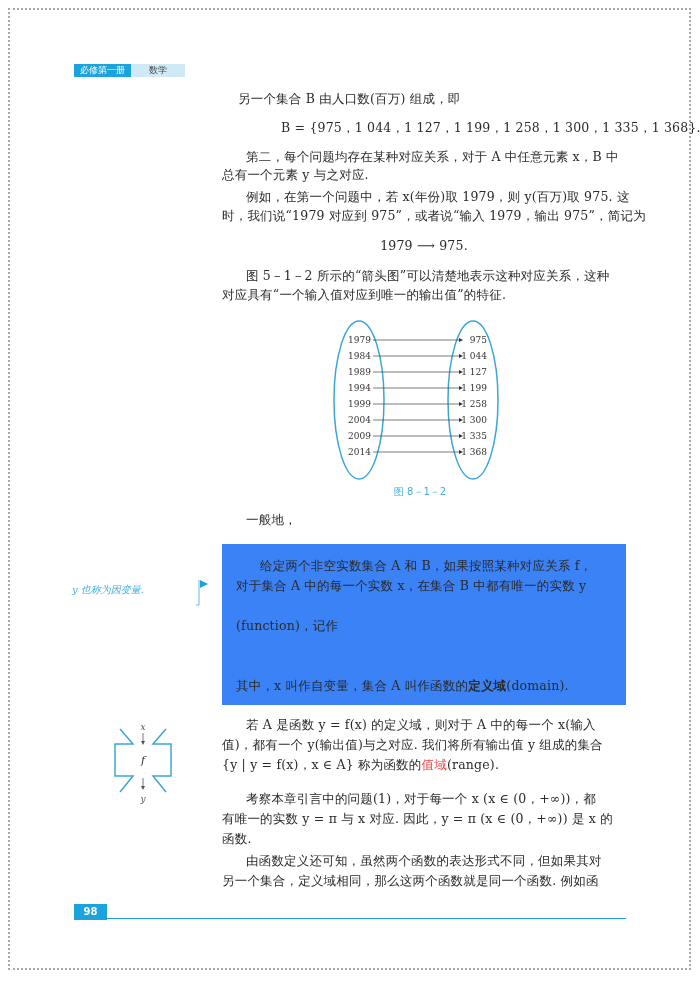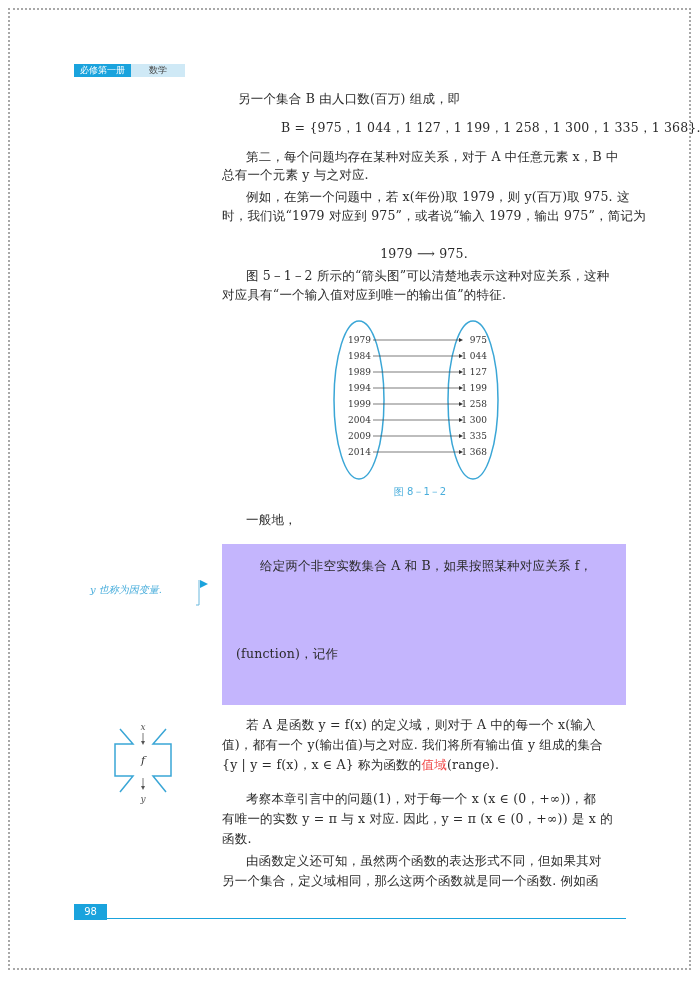--- a/index.html
+++ b/index.html
@@ -6,31 +6,31 @@
     body { width: 700px; height: 981px; position: relative; overflow: hidden;
       font-family: "DejaVu Serif", "Liberation Serif", serif; color: #2a2a2a; }
     .page-frame { position: absolute; left: 8px; top: 8px; width: 683px; height: 962px;
       border-top: 2px dotted #a8a8a8; border-left: 2px dotted #a8a8a8;
       border-right: 2px dotted #a8a8a8; border-bottom: 2px dotted #a8a8a8; box-sizing: border-box; }
     .header-tag { position: absolute; left: 74px; top: 64px; height: 13px; display: flex;
       font-family: "DejaVu Sans", sans-serif; font-size: 9px; line-height: 13px; }
     .header-tag .vol { background: #1aa3dd; color: #fff; padding: 0 6px; }
     .header-tag .subj { background: #cfe9f6; color: #444; padding: 0 18px; }
     .p { position: absolute; font-size: 12.5px; line-height: 18px; white-space: nowrap; letter-spacing: 0.2px; }
-    .center { text-align: center; margin-top: 8px; }
+    .center { text-align: center; }
     .it { font-style: italic; }
     .bold { font-weight: bold; font-family: "DejaVu Sans", sans-serif; }
     .blue { color: #ef4444; }
-    .def-box { position: absolute; left: 222px; top: 544px; width: 404px; height: 161px; background: #c4b5fd; }
-    .side-note { position: absolute; left: 72px; top: 583px; font-size: 10px; color: #4aaedc; font-style: italic; margin-left: 18px; }
+    .def-box { position: absolute; left: 222px; top: 544px; width: 404px; height: 161px; background: #3b82f6; }
+    .side-note { position: absolute; left: 72px; top: 583px; font-size: 10px; color: #4aaedc; font-style: italic; }
     .flag { position: absolute; left: 196px; top: 579px; }
     .fig-caption { position: absolute; left: 380px; top: 485px; width: 80px; text-align: center;
       font-family: "DejaVu Sans", sans-serif; font-size: 10px; color: #4aaedc; }
     .footer-num { position: absolute; left: 74px; top: 904px; width: 33px; height: 16px; background: #1aa3dd;
-      color: #fff; font-family: "DejaVu Sans", sans-serif; font-size: 10px; line-height: 16px; text-align: center; }
+      color: #fff; font-family: "DejaVu Sans", sans-serif; font-size: 10px; line-height: 16px; text-align: center; font-weight: bold; }
     .footer-line { position: absolute; left: 107px; top: 918px; width: 519px; height: 1px; background: #1aa3dd; }
   </style>
 </head>
 <body>
 
 <div class="page-frame"></div>
 
 <div class="header-tag">
   <span class="vol">必修第一册</span>
   <span class="subj">数学</span>
@@ -90,21 +90,23 @@
 
 <div class="side-note">y 也称为因变量.</div>
 <svg class="flag" width="14" height="28" viewBox="0 0 14 28">
   <line x1="3" y1="1" x2="3" y2="26" stroke="#6ab8dd" stroke-width="1"></line>
   <line x1="3" y1="26" x2="-3" y2="26" stroke="#6ab8dd" stroke-width="1"></line>
   <polygon points="4,1 12,5 4,9" fill="#1aa3dd"></polygon>
 </svg>
 
 <div class="def-box">
   <div class="p" style="left:38px; top:13px;">给定两个非空实数集合 A 和 B，如果按照某种对应关系 f，</div>
-  <div class="p" style="left:14px; top:73px;margin-top:28px;">(function)，记作</div>
+  <div class="p" style="left:14px; top:33px;">对于集合 A 中的每一个实数 x，在集合 B 中都有唯一的实数 y</div>
+  <div class="p" style="left:14px; top:73px;">(function)，记作</div>
+  <div class="p" style="left:14px; top:133px;"><span>其中，x 叫作自变量，集合 A 叫作函数的</span><span class="bold">定义域</span><span>(domain).</span></div>
 </div>
 
 <svg style="position:absolute; left:108px; top:722px;" width="70" height="90" viewBox="0 0 70 90">
   <path d="M12 7 L25 22 L7 22 L7 54 L25 54 L12 70" fill="none" stroke="#3aa6d6" stroke-width="1.5"></path>
   <path d="M58 7 L45 22 L63 22 L63 54 L45 54 L58 70" fill="none" stroke="#3aa6d6" stroke-width="1.5"></path>
   <text id="fm-x" x="35" y="8" text-anchor="middle" font-size="9" font-style="italic" fill="#555" font-family="DejaVu Serif, serif">x</text>
   <line x1="35" y1="11" x2="35" y2="20" stroke="#555" stroke-width="0.8"></line>
   <polygon points="33,19 37,19 35,23" fill="#555"></polygon>
   <text id="fm-f" x="35" y="42" text-anchor="middle" font-size="11" font-style="italic" fill="#333" font-family="DejaVu Serif, serif">f</text>
   <line x1="35" y1="56" x2="35" y2="65" stroke="#555" stroke-width="0.8"></line>

